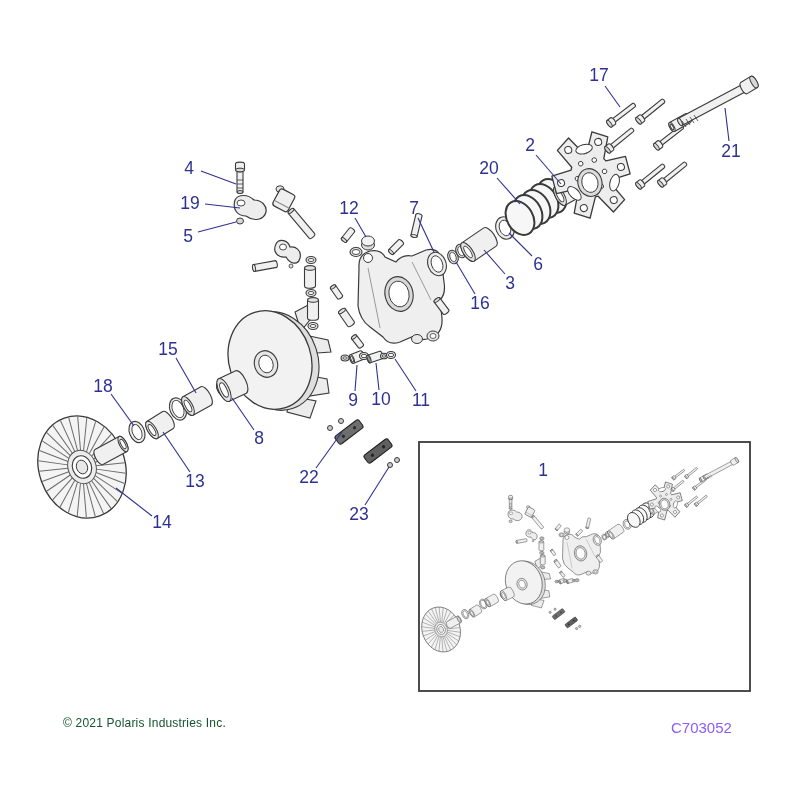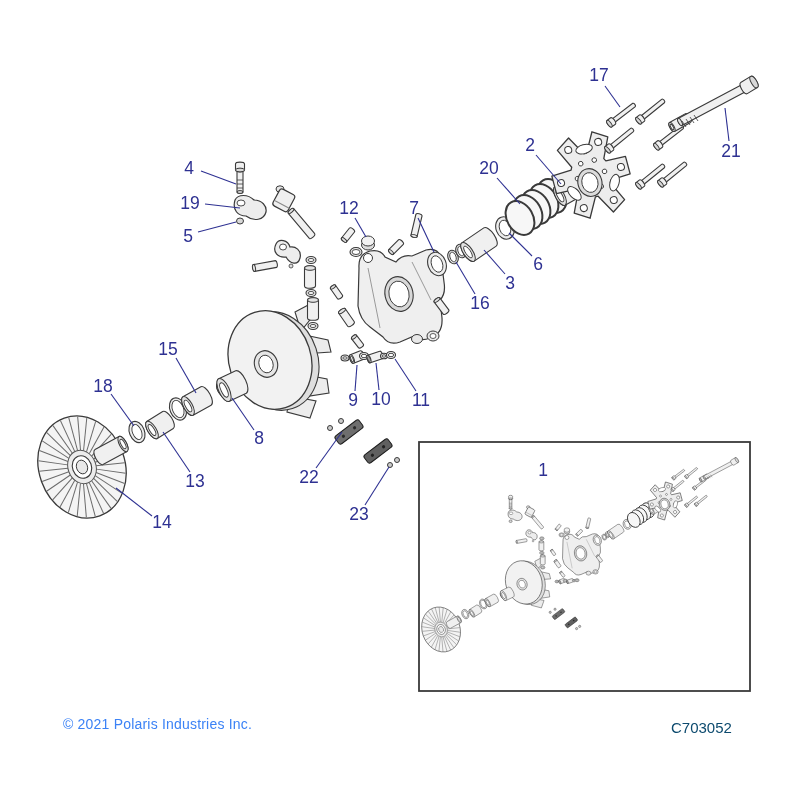--- a/index.html
+++ b/index.html
@@ -1,20 +1,20 @@
 <!DOCTYPE html>
 <html><head>
 <meta charset="utf-8">
 <style>
   html,body{margin:0;padding:0;background:#fff;}
   #page{position:relative;width:800px;height:800px;background:#fff;overflow:hidden;
         font-family:"Liberation Sans",sans-serif;}
   #diagram-svg{position:absolute;left:0;top:0;}
-  .footer-left{position:absolute;left:63px;top:716px;font-size:14px;color:#3b82f6;letter-spacing:0.2px;}
-  .footer-right{position:absolute;left:671px;top:719px;font-size:15px;color:#0c4a6e;}
+  .footer-left{position:absolute;left:63px;top:716px;font-size:12px;color:#14532d;letter-spacing:0.2px;}
+  .footer-right{position:absolute;left:671px;top:719px;font-size:15px;color:#8b5cf6;}
   text.callout{font-family:"Liberation Sans",sans-serif;font-size:17.5px;}
 </style>
 </head>
 <body>
 
 <div id="page">
   <svg id="diagram-svg" width="800" height="800" viewBox="0 0 800 800">
     <defs>
       <clipPath id="insetClip">
           <rect id="insetClipRect" x="419" y="442" width="331" height="249"></rect>

